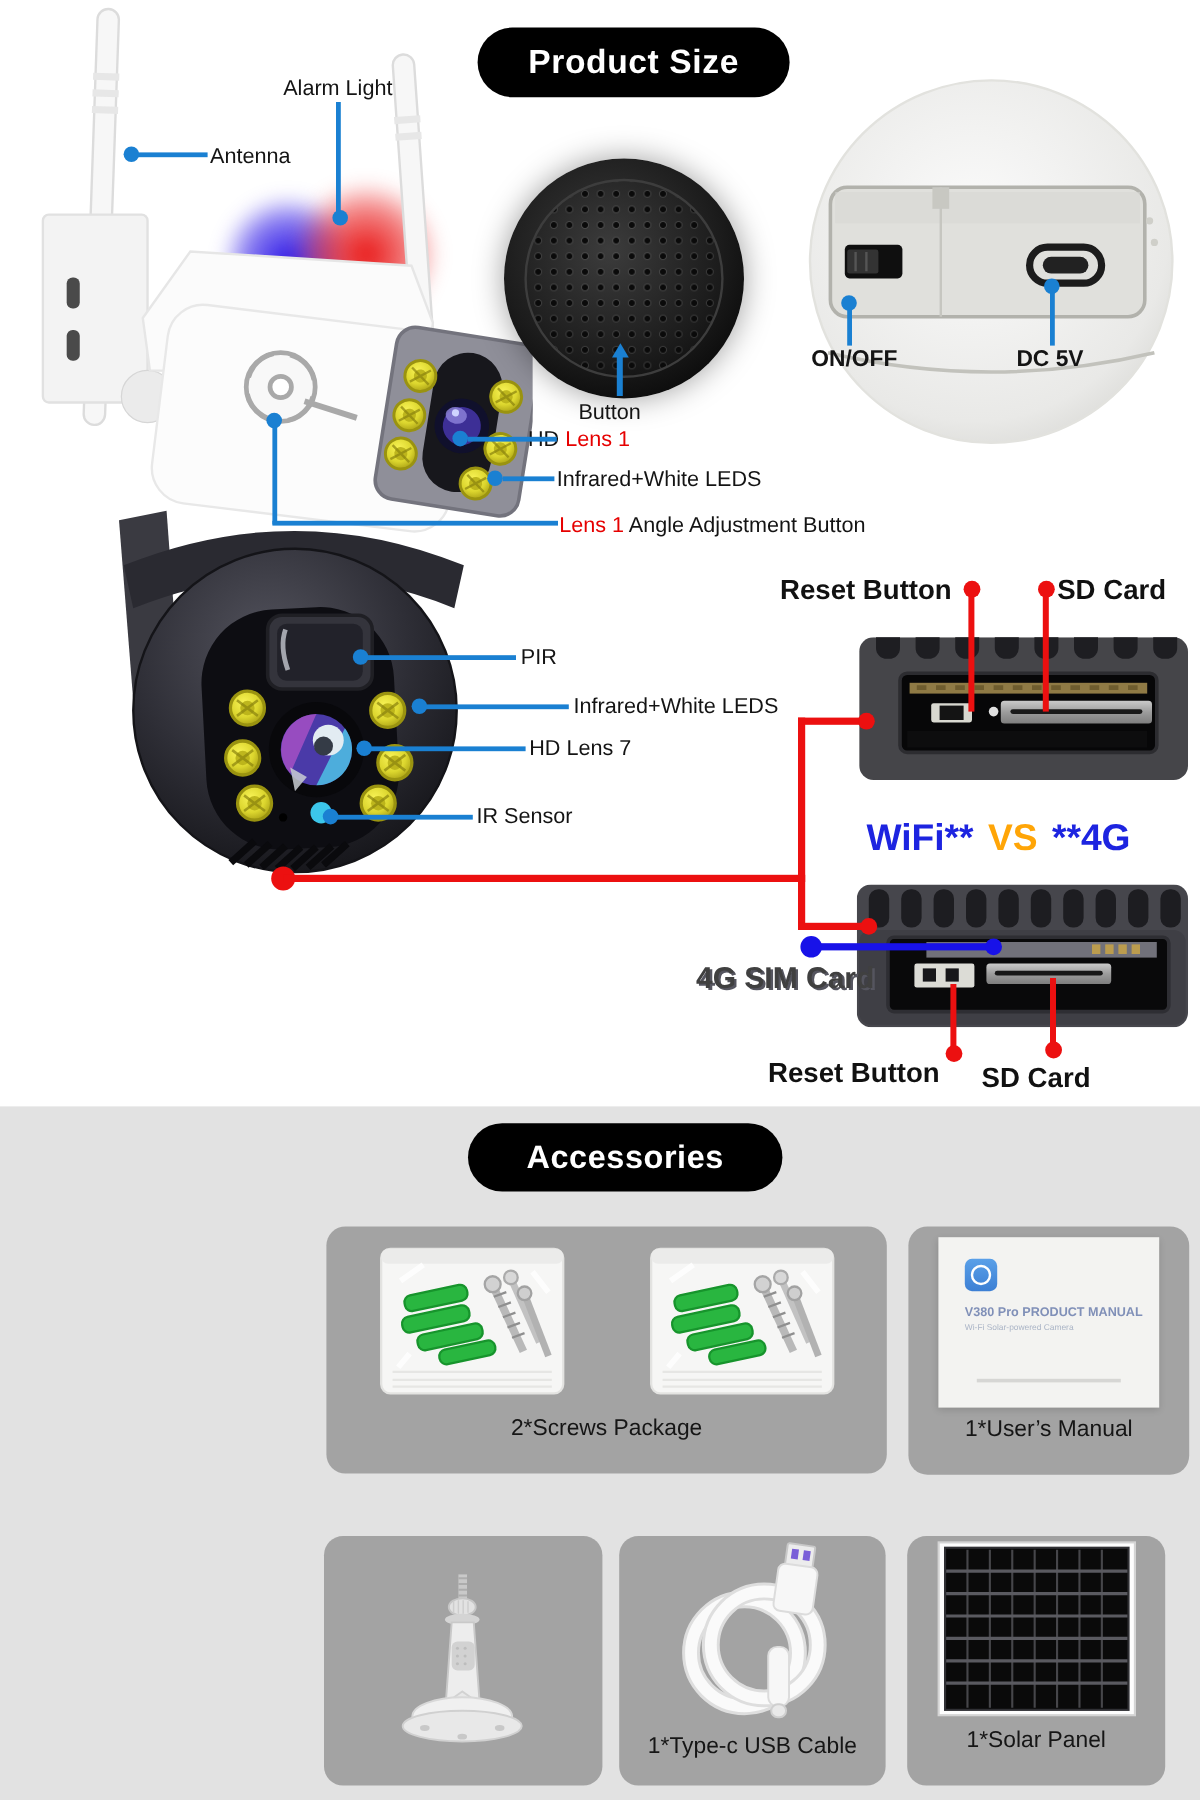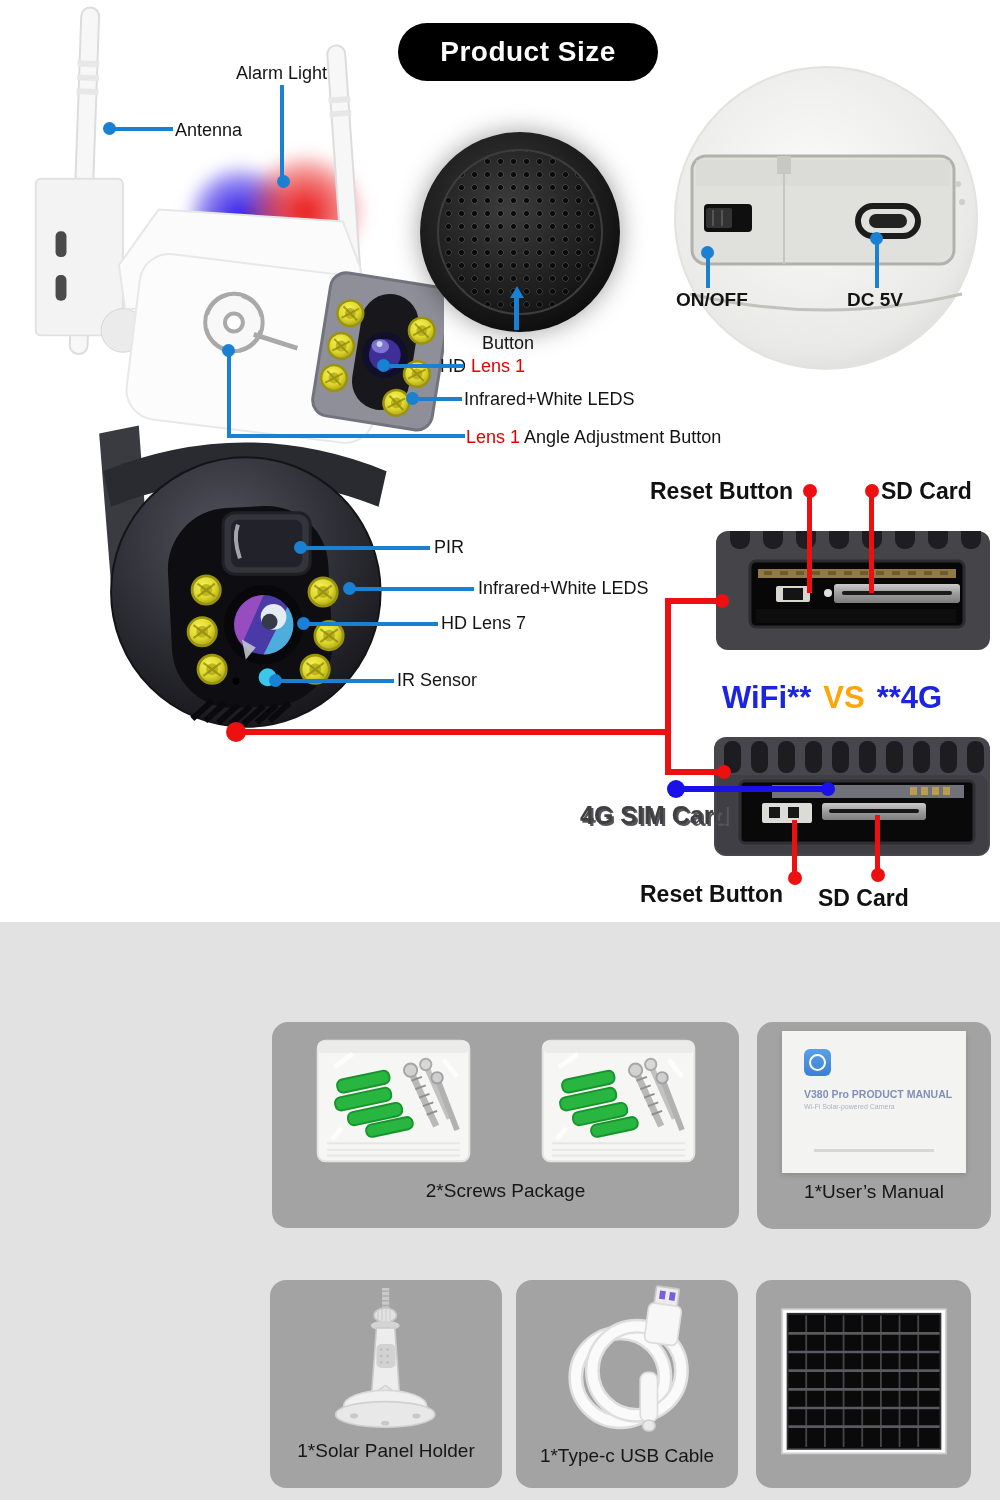--- a/index.html
+++ b/index.html
@@ -334,20 +334,21 @@
   <div class="bdot" style="left:821px;top:782px;width:14px;height:14px"></div>
 
   <div class="rl" style="left:792px;top:820px;width:5px;height:55px"></div>
   <div class="rdot" style="left:788px;top:871px"></div>
   <div class="rl" style="left:875px;top:815px;width:5px;height:57px"></div>
   <div class="rdot" style="left:871px;top:868px"></div>
   <div class="lblb" style="left:640px;top:881px">Reset Button</div>
   <div class="lblb" style="left:818px;top:885px">SD Card</div>
 
   <div class="graybg"></div>
+  <div class="pill" style="left:390px;top:936px;width:262px;height:57px;font-size:27px">Accessories</div>
 
 
   <div class="card" style="left:272px;top:1022px;width:467px;height:206px">
     <div class="img" style="gap:60px">
       <svg width="165" height="128" viewBox="0 0 170 135">
           <use href="#bag-sym"></use>
         </svg>
       <svg width="165" height="128" viewBox="0 0 170 135">
           <use href="#bag-sym"></use>
         </svg>
@@ -386,21 +387,20 @@
         <circle cx="94" cy="103" r="1.6" fill="#bdbdbd"></circle>
           <circle cx="102" cy="103" r="1.6" fill="#bdbdbd"></circle>
         <polygon points="99,132 62,158 136,158" fill="#e8e8e8" stroke="#d2d2d2" stroke-width="2"></polygon>
         <ellipse cx="99" cy="158" rx="52" ry="20" fill="#f0f0f0" stroke="#d8d8d8" stroke-width="2"></ellipse>
         <ellipse cx="99" cy="168" rx="62" ry="16" fill="#e8e8e8" stroke="#d0d0d0" stroke-width="2"></ellipse>
         <ellipse cx="60" cy="170" rx="5" ry="3" fill="#c8c8c8"></ellipse>
         <ellipse cx="138" cy="170" rx="5" ry="3" fill="#c8c8c8"></ellipse>
         <ellipse cx="99" cy="179" rx="5" ry="3" fill="#c8c8c8"></ellipse>
       </svg>
     </div>
-    <div class="clabel">1*Solar Panel Holder</div>
   </div>
 
   <div class="card" style="left:516px;top:1280px;width:222px;height:208px">
     <div class="img">
       <svg width="180" height="165" viewBox="0 0 200 200">
         <circle cx="92" cy="118" r="54" fill="none" stroke="#dedede" stroke-width="18"></circle>
         <circle cx="92" cy="118" r="54" fill="none" stroke="#fafafa" stroke-width="12"></circle>
         <circle cx="112" cy="110" r="54" fill="none" stroke="#dedede" stroke-width="18"></circle>
         <circle cx="112" cy="110" r="54" fill="none" stroke="#fafafa" stroke-width="12"></circle>
         <g transform="translate(128,6) rotate(8)">
@@ -433,15 +433,16 @@
         <g stroke="#5a5a60" stroke-width="3">
           <line x1="15" y1="33" x2="185" y2="33"></line>
             <line x1="15" y1="54" x2="185" y2="54"></line>
           <line x1="15" y1="75" x2="185" y2="75"></line>
             <line x1="15" y1="96" x2="185" y2="96"></line>
           <line x1="15" y1="117" x2="185" y2="117"></line>
             <line x1="15" y1="138" x2="185" y2="138"></line>
         </g>
       </svg>
     </div>
+    <div class="clabel">1*Solar Panel</div>
   </div>
 
 </div>
 
 </body></html>

